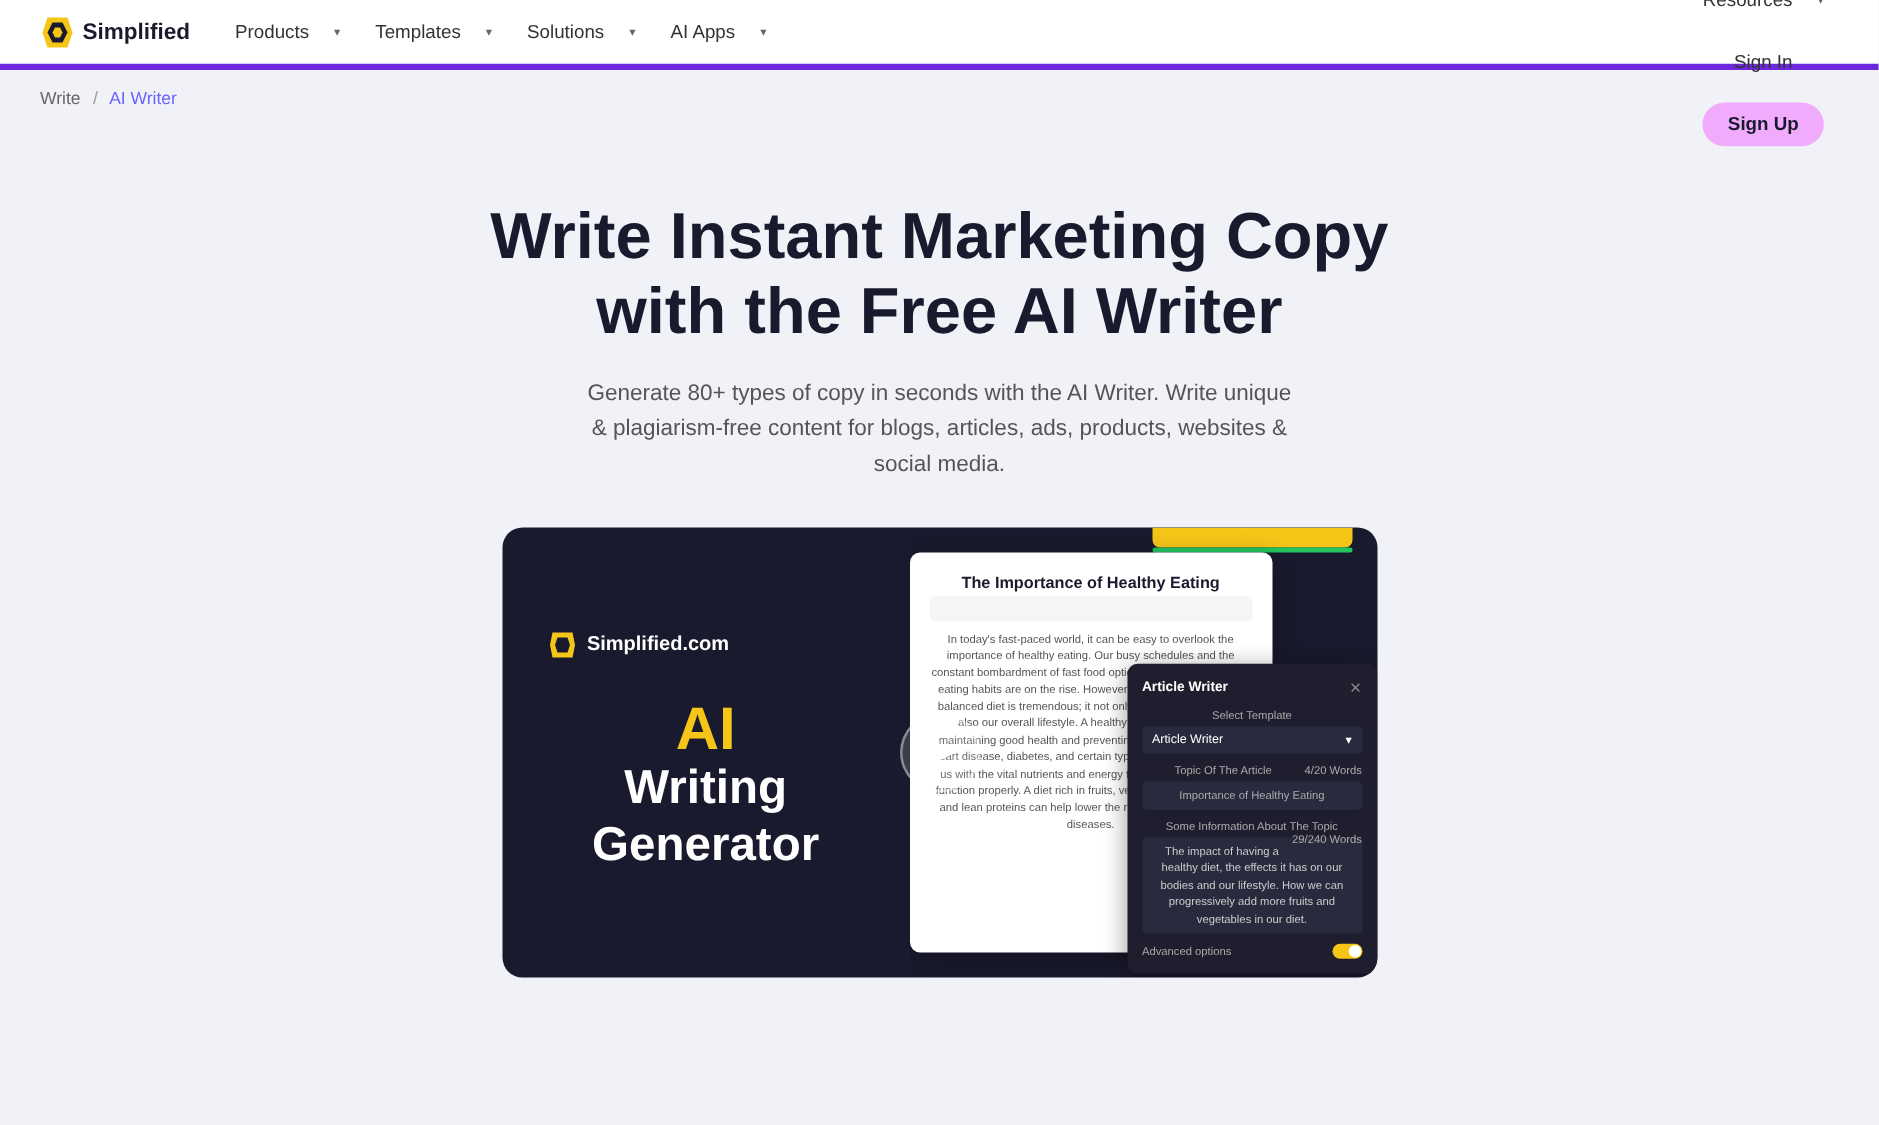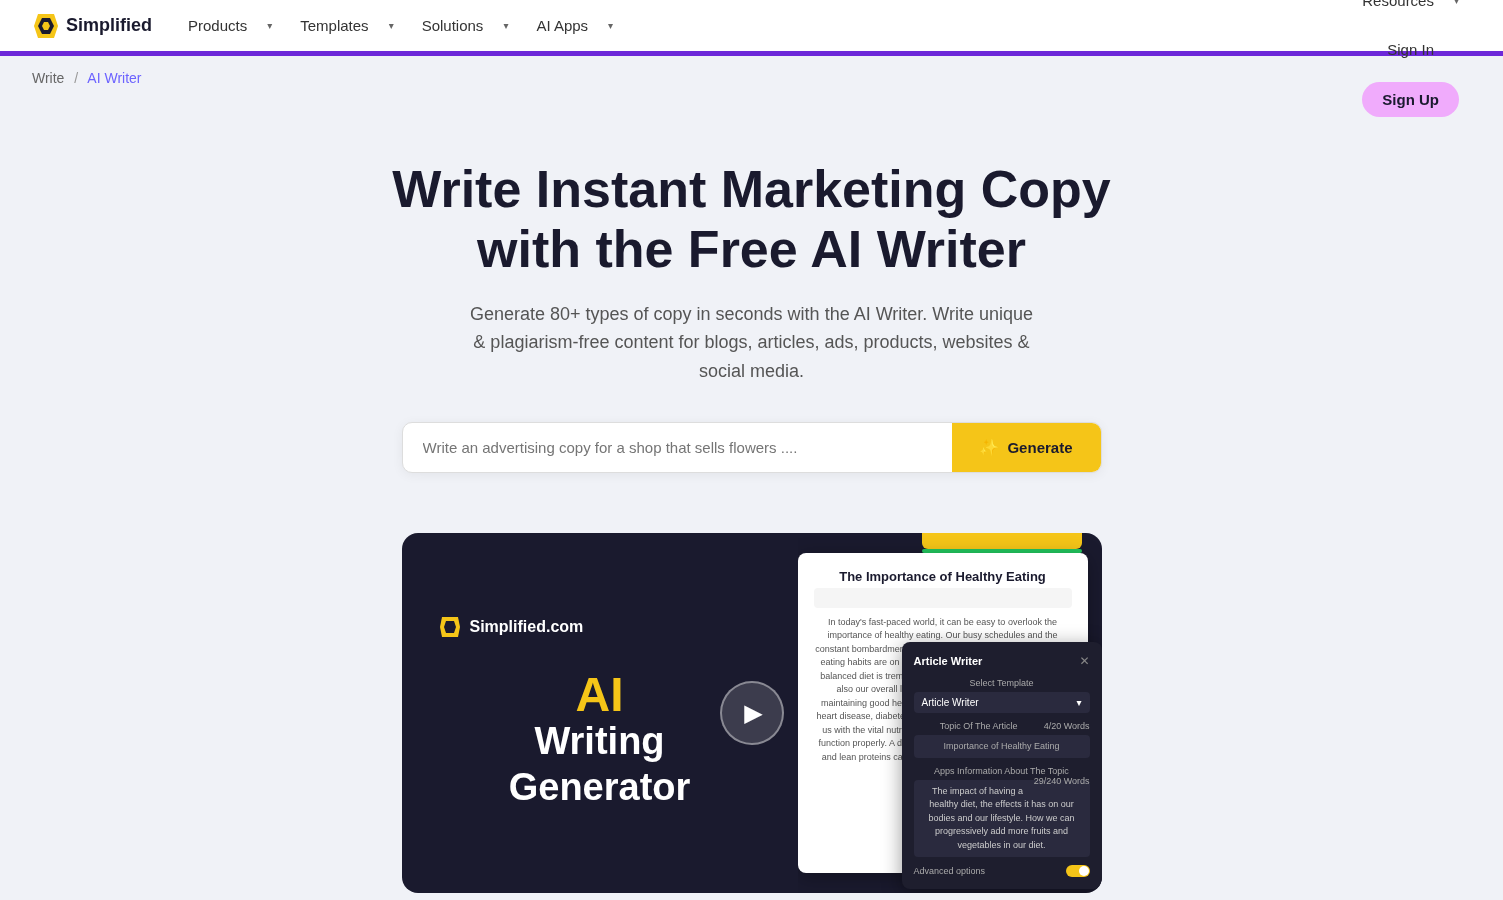--- a/index.html
+++ b/index.html
@@ -212,21 +212,21 @@
       border: 2px solid rgba(255,255,255,0.4);
     }
     .play-arrow {
       color: #fff;
       font-size: 24px;
       margin-left: 4px;
     }
 
     
     .video-right {
-      width: 304px;
+      width: 374px;
       height: 100%;
       position: relative;
       overflow: hidden;
       padding-left: 12px;
     }
     .doc-panel {
       position: absolute;
       top: 20px;
       left: 0;
       width: 290px;
@@ -416,27 +416,20 @@
 <div class="breadcrumb">
   <a href="#">Write</a>
   <span class="sep">/</span>
   <span class="current">AI Writer</span>
 </div>
 
 <section class="hero">
   <h1>Write Instant Marketing Copy with the Free AI Writer</h1>
   <p>Generate 80+ types of copy in seconds with the AI Writer. Write unique &amp; plagiarism-free content for blogs, articles, ads, products, websites &amp; social media.</p>
 
-  <div class="search-bar-wrap">
-    <input class="search-input" type="text" placeholder="Write an advertising copy for a shop that sells flowers ...." style="">
-    <button class="generate-btn">
-      <span class="magic-icon">✨</span>
-      <span>Generate</span>
-    </button>
-  </div>
 
   <div class="video-section">
     <div class="video-card">
 
       <div class="video-left">
         <div class="video-brand">
           <svg class="video-brand-icon" viewBox="0 0 24 24" fill="none">
             <polygon points="4,2 20,2 22,12 20,22 4,22 2,12" fill="#f5c518"></polygon>
             <polygon points="8,6 16,6 18,12 16,18 8,18 6,12" fill="#1a1a2e"></polygon>
           </svg>
@@ -473,21 +466,21 @@
           <div class="ai-panel-select">
             <span>Article Writer</span>
             <span>▾</span>
           </div>
           <div class="ai-panel-label">
             <span>Topic Of The Article</span>
             <span style="float:right">4/20 Words</span>
           </div>
           <div class="ai-panel-field">Importance of Healthy Eating</div>
           <div class="ai-panel-label">
-            <span>Apps Information About The Topic</span>
+            <span>Some Information About The Topic</span>
             <span style="float:right">29/240 Words</span>
           </div>
           <div class="ai-panel-textarea">The impact of having a healthy diet, the effects it has on our bodies and our lifestyle. How we can progressively add more fruits and vegetables in our diet.</div>
           <div class="ai-toggle-row">
             <span class="ai-toggle-label">Advanced options</span>
             <div class="ai-toggle">
               <div class="ai-toggle-knob"></div>
             </div>
           </div>
         </div>

